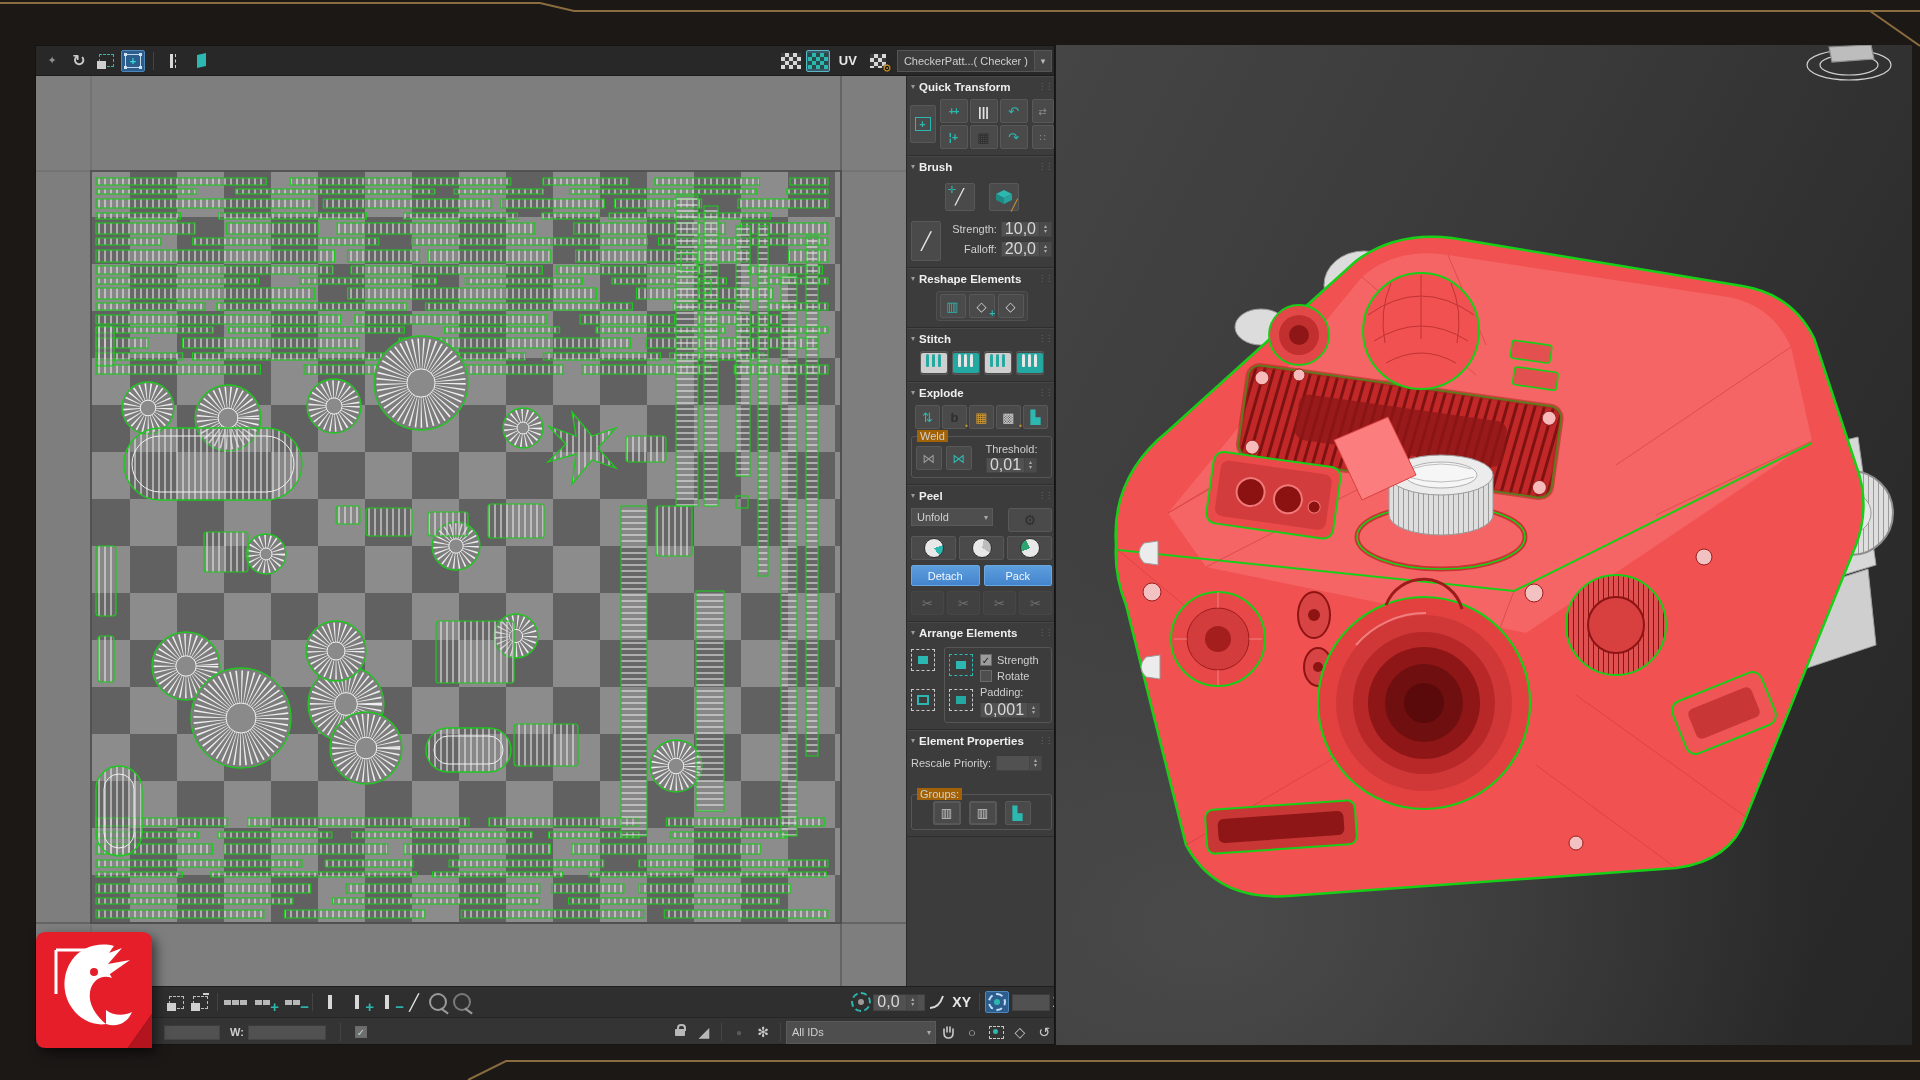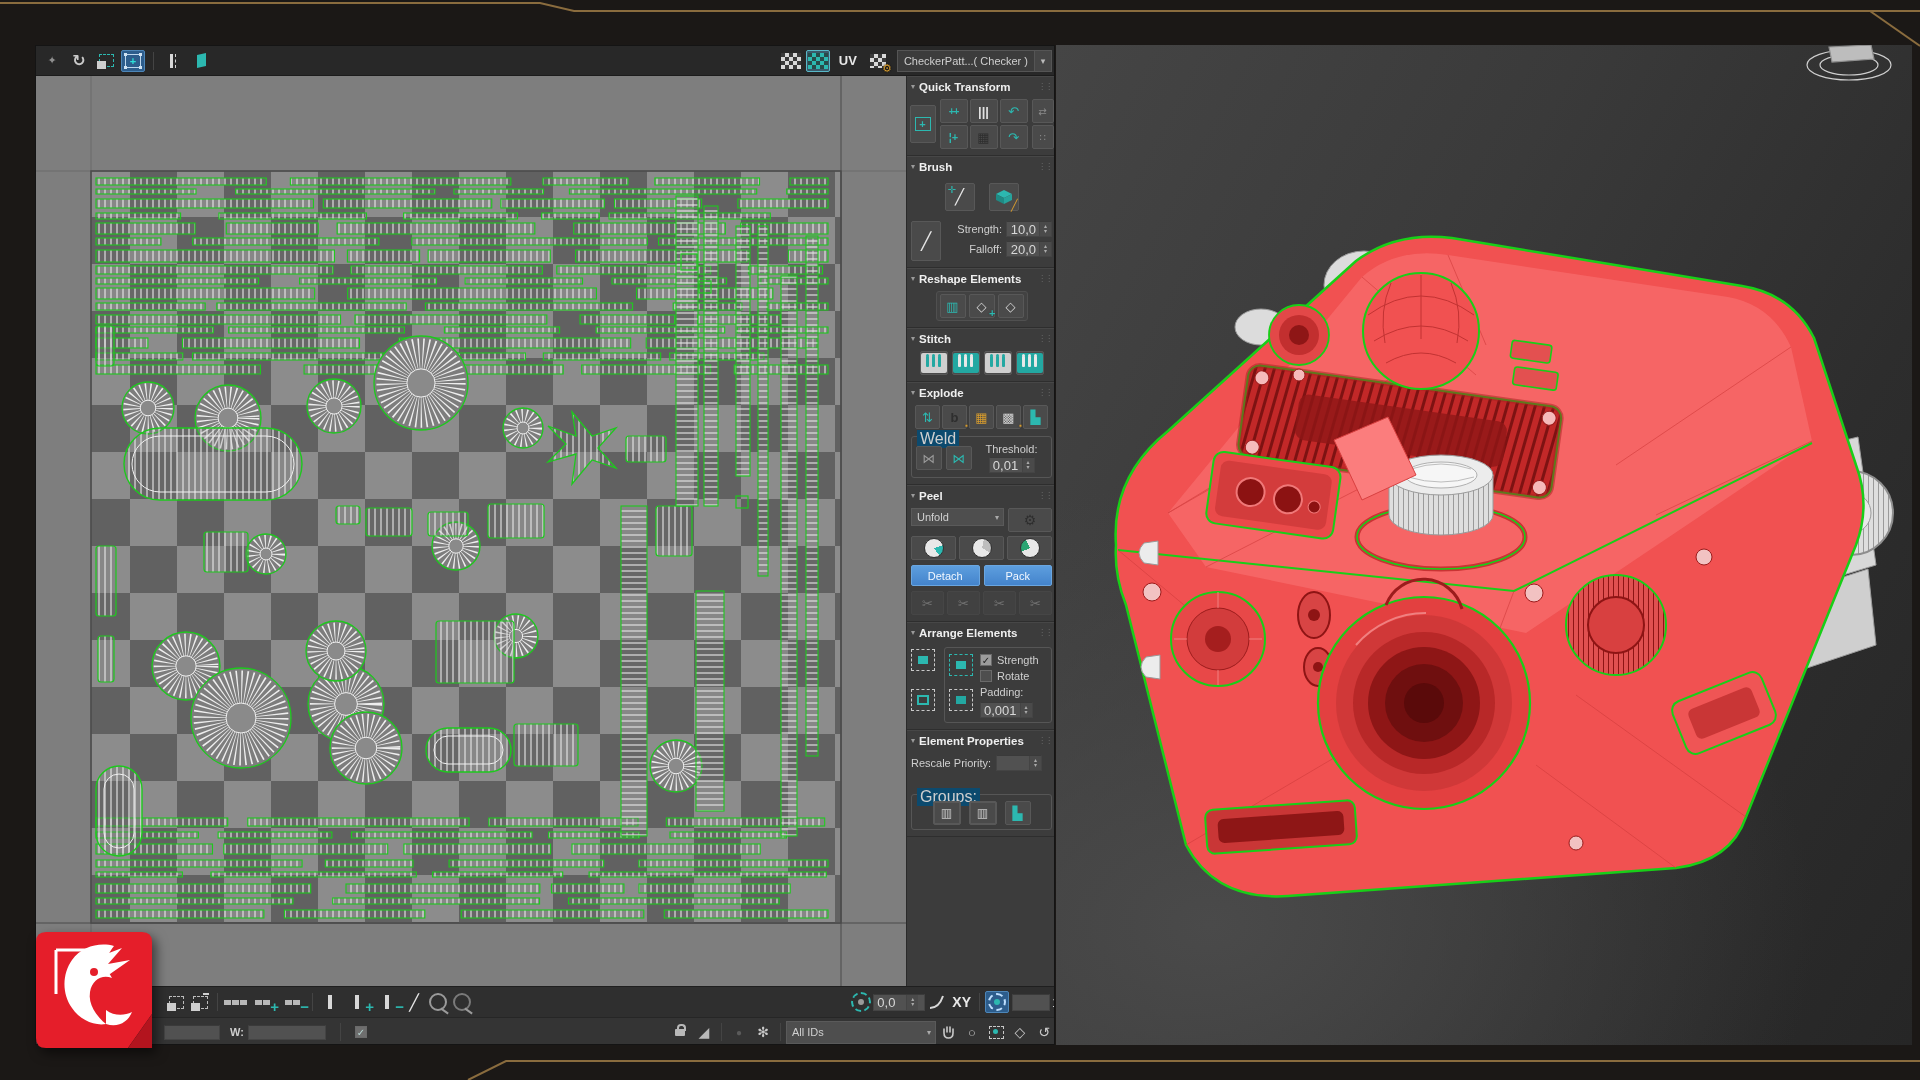--- a/index.html
+++ b/index.html
@@ -48,38 +48,38 @@
   .robody{padding:3px 4px 6px 4px;}
   .cent{display:flex;justify-content:center;align-items:center;gap:4px;}
   .ibtn{min-width:26px;height:24px;background:#4a4a4a;border:1px solid #585858;border-radius:2px;display:flex;align-items:center;justify-content:center;color:#c8c8c8;font-size:13px;box-sizing:border-box;position:relative;}
   .ibtn.big{width:32px;height:38px;}
   .ibtn.dis{opacity:.38;}
   .tl{color:#2cb8b0;}
   .gold{color:#d79c2e;}
   .dk{color:#2e2e2e;}
   .grp{background:#424242;border:1px solid #505050;border-radius:3px;padding:2px 3px;display:flex;gap:3px;align-items:center;}
   .field{display:inline-flex;align-items:center;background:#515151;border:1px solid #444;border-top-color:#3a3a3a;height:16px;box-sizing:border-box;}
-  .field .v{font-size:13px;color:#d8d8d8;padding:0 3px;min-width:26px;}
+  .field .v{font-size:16px;color:#d8d8d8;padding:0 3px;min-width:26px;}
   .sarr{display:flex;flex-direction:column;border-left:1px solid #444;height:100%;justify-content:center;background:#4a4a4a;width:11px;align-items:center;}
   .sarr i{font-style:normal;font-size:6px;line-height:5px;color:#aaa;}
   .lbl{color:#cfcfcf;font-size:11px;}
   .rowline{display:flex;align-items:center;justify-content:flex-end;gap:4px;margin-top:4px;}
   .bluebtn{flex:1;height:19px;background:linear-gradient(#5d9ede,#4484cc);border:1px solid #6aa6e0;border-radius:2px;color:#f2f8ff;font-size:11px;display:flex;align-items:center;justify-content:center;}
   .drop{display:flex;align-items:center;background:#4e4e4e;border:1px solid #5a5a5a;height:18px;flex:1;box-sizing:border-box;}
   .drop .val{font-size:11px;color:#d0d0d0;padding:0 5px;flex:1;}
   .drop .arr{color:#aaa;font-size:8px;padding-right:4px;}
   .peelcirc{width:18px;height:18px;border-radius:50%;background:conic-gradient(from 210deg,#e8e8e8 0 62%,#2cb8b0 62% 82%,#e8e8e8 82%);border:1px solid #333;}
   .peelcirc.g{background:conic-gradient(from 30deg,#e8e8e8 0 60%,#2aa573 60% 84%,#e8e8e8 84%);}
   .stitchic{width:26px;height:20px;border-radius:2px;background:#cfcfcf;display:flex;align-items:flex-start;justify-content:center;gap:3px;padding-top:3px;box-sizing:border-box;}
   .stitchic b{width:3px;height:11px;background:#23a8a2;border-radius:1px;position:relative;}
   .stitchic b::before{content:"";position:absolute;top:-2px;left:0;width:3px;height:3px;border-radius:50%;background:inherit;background:#23a8a2;}
   .stitchic.inv{background:#23a8a2;}
   .stitchic.inv b, .stitchic.inv b::before{background:#e8e8e8;}
   .fsetbox{border:1px solid #565656;border-radius:3px;position:relative;padding:6px 4px 4px 4px;margin-top:7px;}
-  .fsetbox .cap{position:absolute;top:-7px;left:5px;background:#0c4a6e;padding:0 3px;color:#cfcfcf;font-size:16px;}
+  .fsetbox .cap{position:absolute;top:-7px;left:5px;background:#a16207;padding:0 3px;color:#cfcfcf;font-size:11px;}
   .chk{width:12px;height:12px;background:#9c9c9c;border:1px solid #6a6a6a;display:inline-flex;align-items:center;justify-content:center;font-size:10px;color:#1e1e1e;box-sizing:border-box;}
   .chk.off{background:#4e4e4e;}
   .arrico{width:24px;height:22px;border:1px dashed #c9c9c9;box-sizing:border-box;display:flex;align-items:center;justify-content:center;}
   .arrico i{width:10px;height:8px;background:#2cb8b0;}
   .arrico.o i{background:none;border:2px solid #2cb8b0;width:8px;height:6px;}
   .grpico{width:24px;height:20px;background:#4a4a4a;border:1px solid #585858;display:flex;align-items:center;justify-content:center;position:relative;color:#c9c9c9;font-size:12px;}
   
   #botbar1{left:0;top:940px;width:1020px;height:31px;background:#2f2f2f;border-top:1px solid #1f1f1f;display:flex;align-items:center;box-sizing:border-box;padding-left:128px;}
   #botbar2{left:0;top:971px;width:1020px;height:29px;background:#343434;border-top:1px solid #262626;display:flex;align-items:center;box-sizing:border-box;padding-left:128px;overflow:hidden;}
   .minirect{width:7px;height:5px;background:#b8b8b8;margin:0 .5px;}
@@ -548,21 +548,21 @@
       </div>
     </div>
 
     <div class="rollout">
       <div class="rohead">
         <span class="arr">▾</span>
         <span class="ttl">Peel</span>
         <span class="grip">⋮⋮</span>
       </div>
       <div class="robody">
-        <div style="display:flex;gap:4px;">
+        <div style="display:flex;gap:15px;">
           <span class="drop">
               <span class="val">Unfold</span>
               <span class="arr">▾</span>
             </span>
           <span class="ibtn" style="width:44px;">
               <span class="dk" style="font-size:14px;">⚙</span>
             </span>
         </div>
         <div style="display:flex;gap:3px;margin-top:4px;">
           <span class="ibtn" style="flex:1;">

